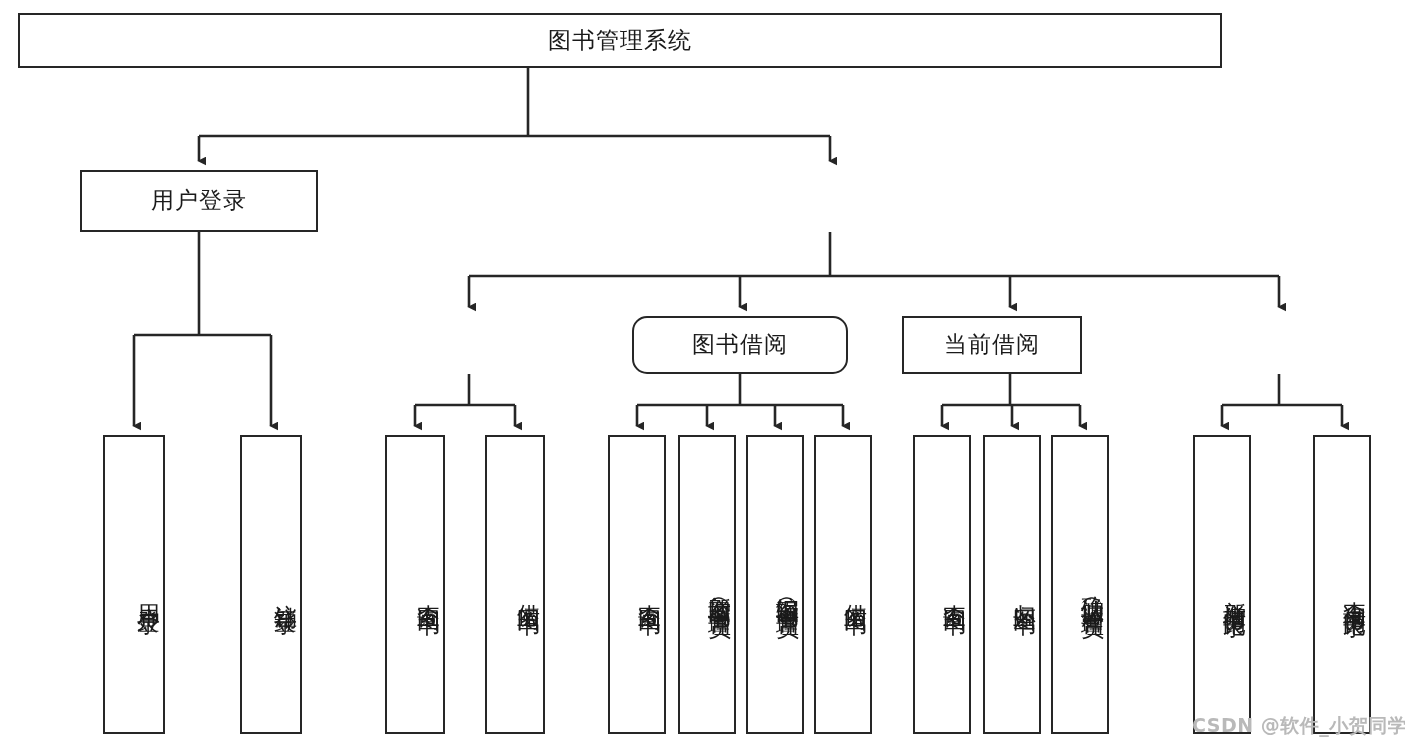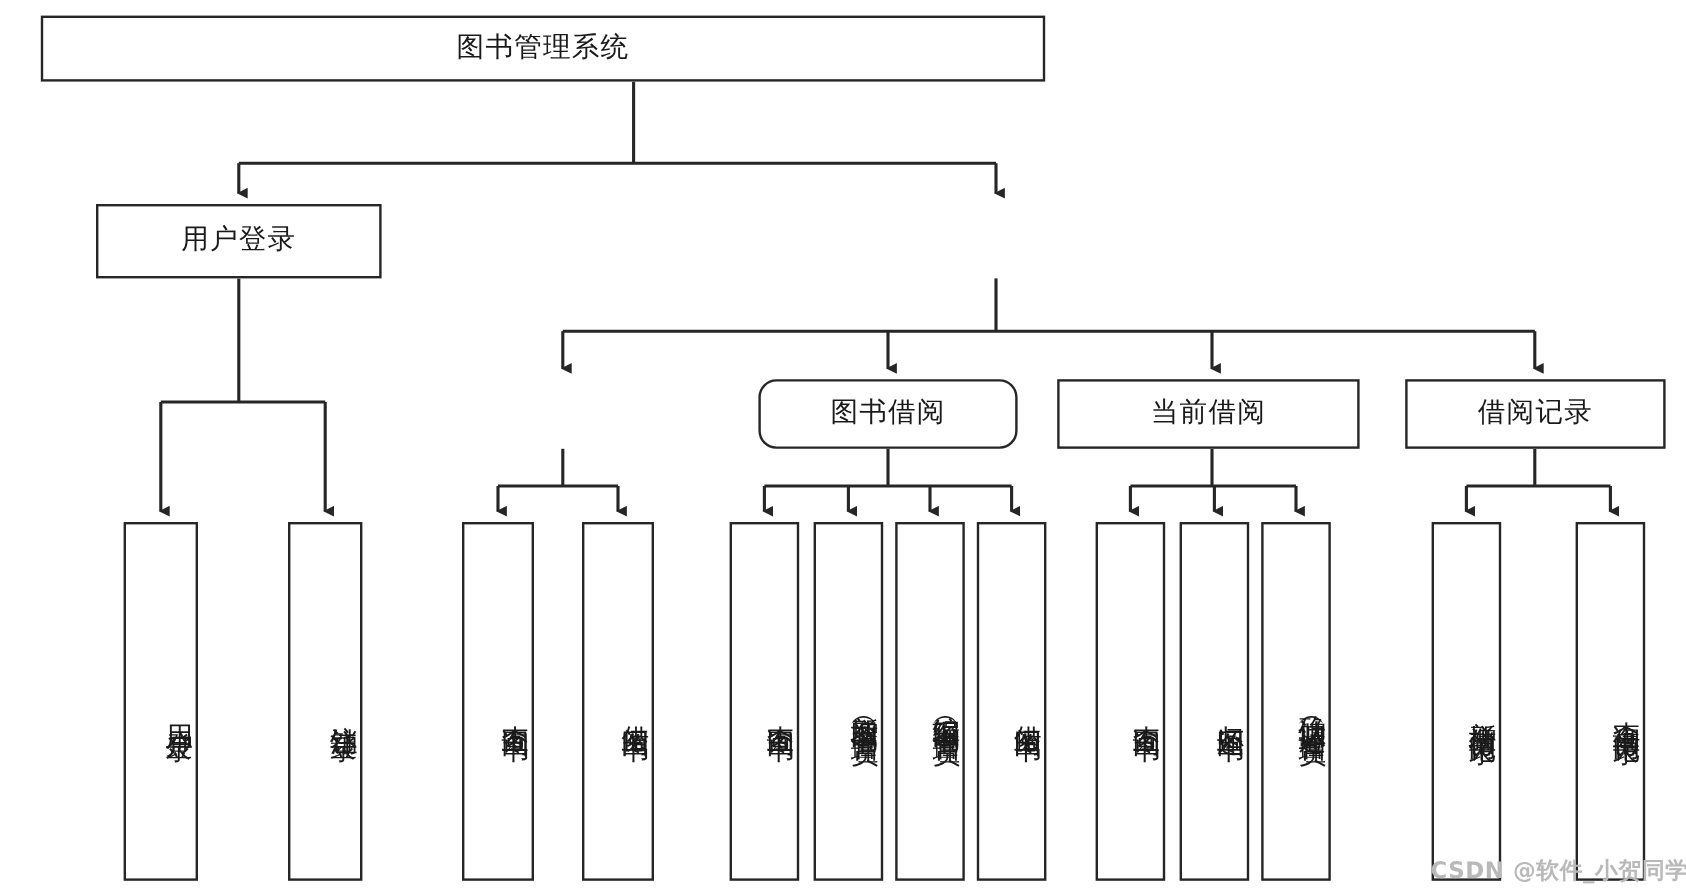--- a/index.html
+++ b/index.html
@@ -119,27 +119,26 @@
       <path d="M1012,405 L1012,426" marker-end="url(#arrow)"></path>
       <path d="M1080,405 L1080,426" marker-end="url(#arrow)"></path>
 
       <path d="M1279,374 L1279,405"></path>
       <path d="M1222,405 L1342,405"></path>
       <path d="M1222,405 L1222,426" marker-end="url(#arrow)"></path>
       <path d="M1342,405 L1342,426" marker-end="url(#arrow)"></path>
     </g>
   </svg>
 
-  <div class="node root" id="node-root" style="left: 18px; top: 13px; width: 837px; height: 55px; margin-left: 16px;">图书管理系统</div>
+  <div class="node root" id="node-root" style="left: 18px; top: 13px; width: 1204px; height: 55px;">图书管理系统</div>
 
   <div class="node horiz" id="node-l2-0" style="left: 80px; top: 170px; width: 238px; height: 62px;">用户登录</div>
 
   <div class="node horiz" id="node-l3-1" style="left: 632px; top: 316px; width: 216px; height: 58px; border-radius: 15px;">图书借阅</div>
-  <div class="node horiz" id="node-l3-2" style="left: 881px; top: 316px; width: 252px; height: 58px;">当前借阅</div>
-  <div class="node horiz" id="node-l3-3" style="left: 1171px; top: 316px; width: 217px; height: 58px;">借阅记录</div>
+  <div class="node horiz" id="node-l3-2" style="left: 902px; top: 316px; width: 180px; height: 58px;">当前借阅</div>
 
   <div class="node leaf" id="leaf-0" style="left: 103px; top: 435px; width: 62px; height: 299px;">
       <span class="leaf-text">用户登录</span>
     </div>
   <div class="node leaf" id="leaf-1" style="left: 240px; top: 435px; width: 62px; height: 299px;">
       <span class="leaf-text">注销登录</span>
     </div>
   <div class="node leaf" id="leaf-2" style="left: 385px; top: 435px; width: 60px; height: 299px;">
       <span class="leaf-text">查询图书</span>
     </div>

